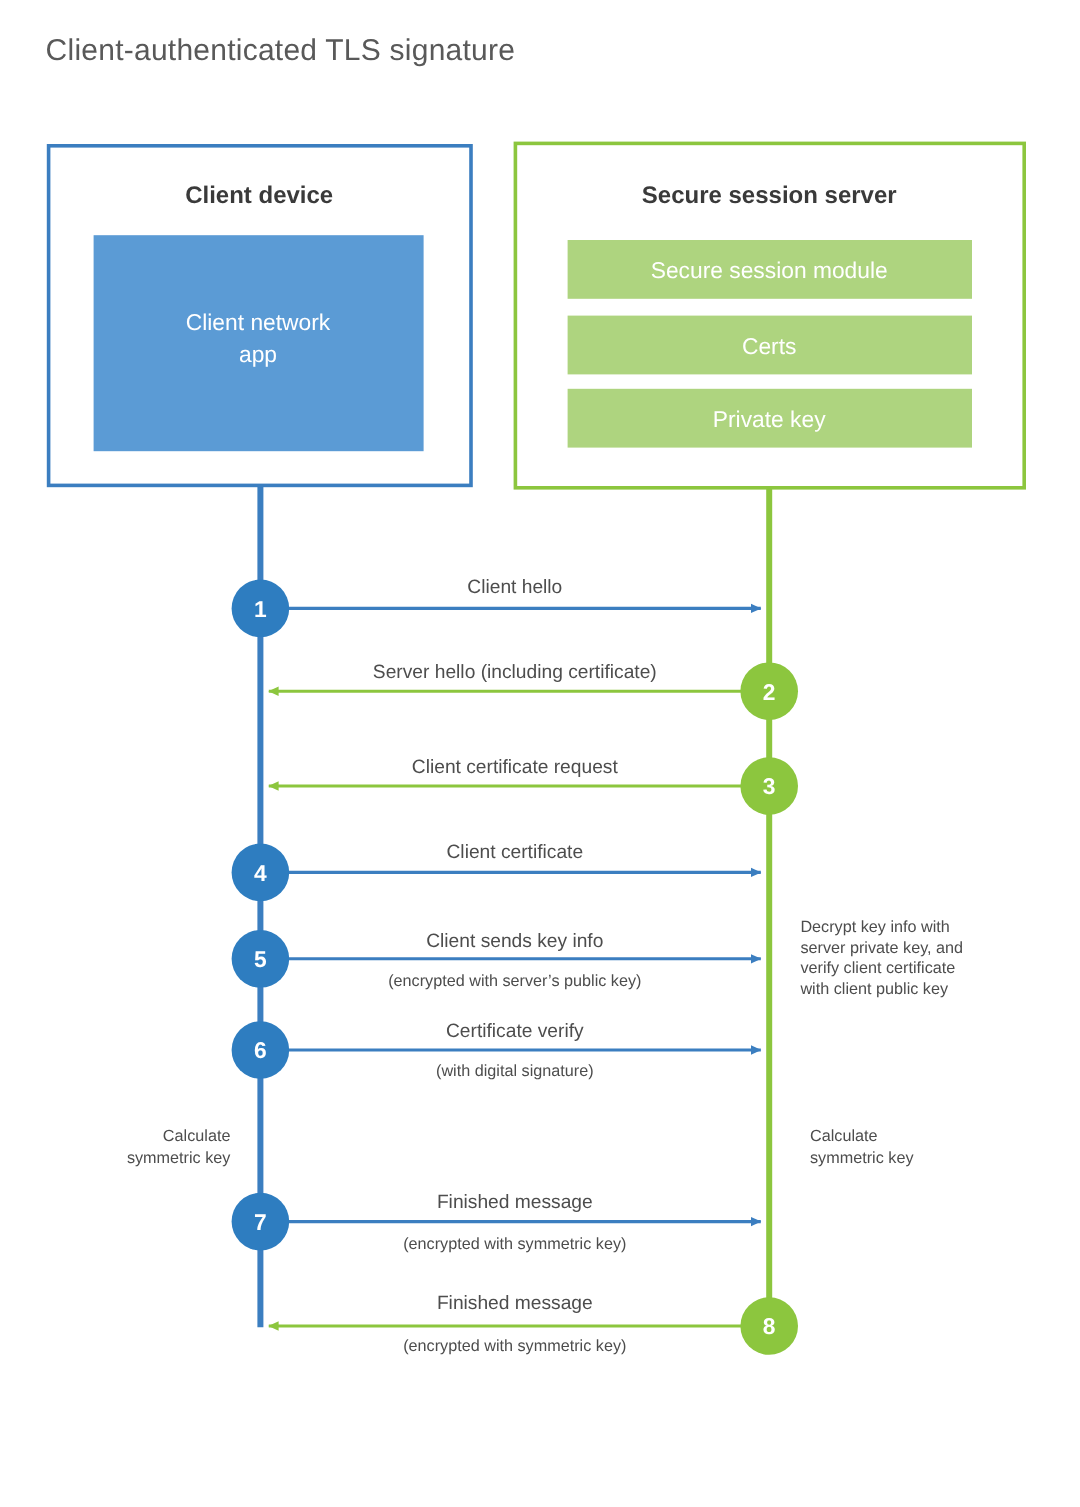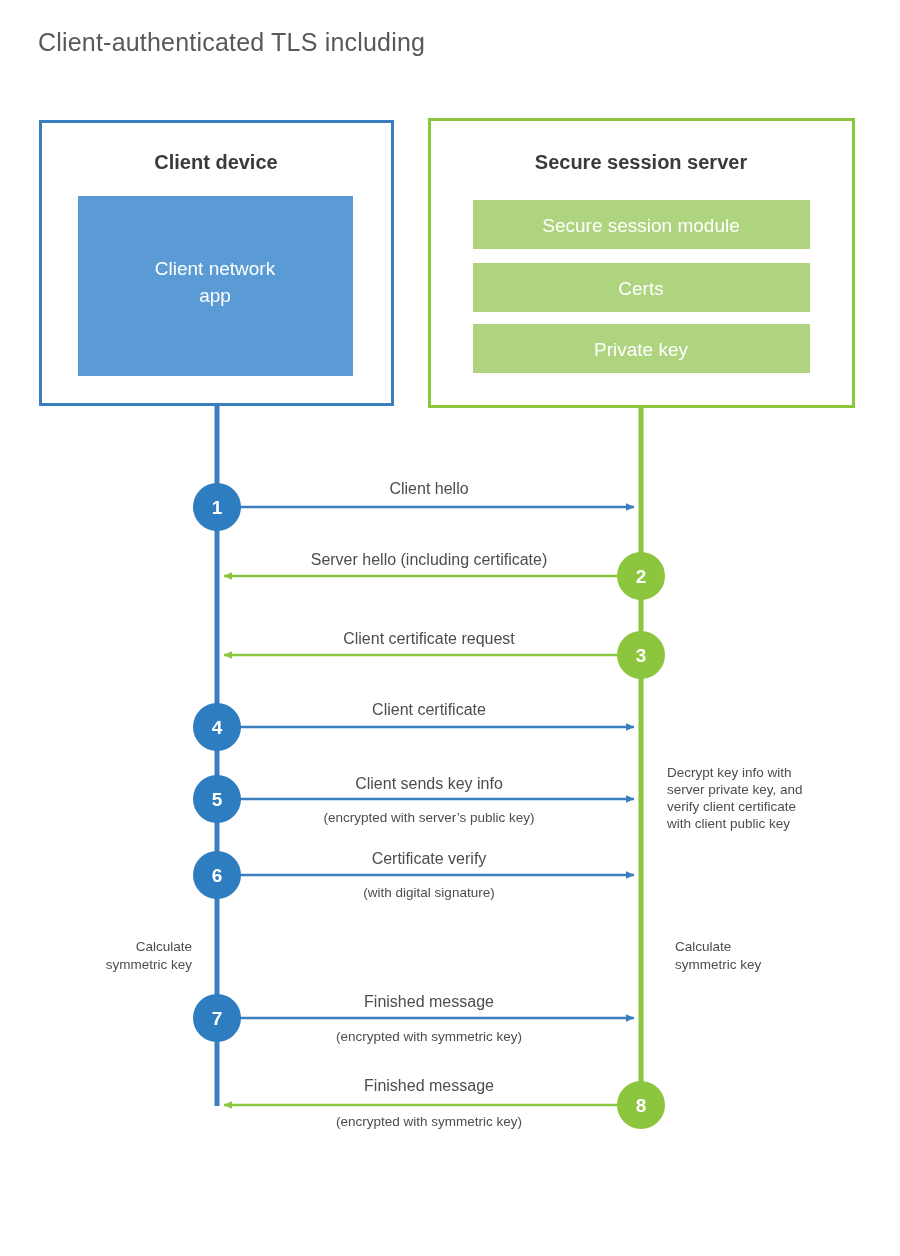--- a/index.html
+++ b/index.html
@@ -59,21 +59,21 @@
   .step-num {
     font-family: "Liberation Sans", sans-serif;
     font-size: 19px;
     font-weight: bold;
     fill: #ffffff;
   }
 </style>
 </head>
 <body>
 
-<div id="diagram-title">Client-authenticated TLS including</div>
+<div id="diagram-title">Client-authenticated TLS signature</div>
 
 <svg id="scene" width="900" height="1256" viewBox="0 0 900 1256">
   <defs>
     <marker id="arrow-blue" markerWidth="9" markerHeight="9" refX="8.2" refY="4.5" orient="auto" markerUnits="userSpaceOnUse">
       <path d="M0,0.6 L8.6,4.5 L0,8.4 Z" fill="#3B7EC0"></path>
     </marker>
     <marker id="arrow-green" markerWidth="9" markerHeight="9" refX="8.2" refY="4.5" orient="auto" markerUnits="userSpaceOnUse">
       <path d="M0,0.6 L8.6,4.5 L0,8.4 Z" fill="#8CC63E"></path>
     </marker>
   </defs>

